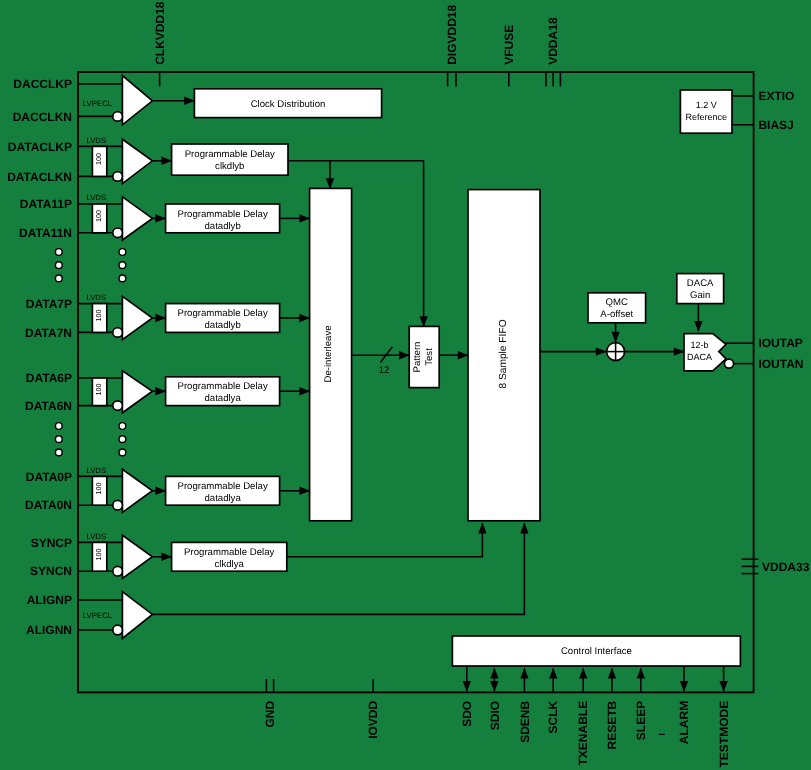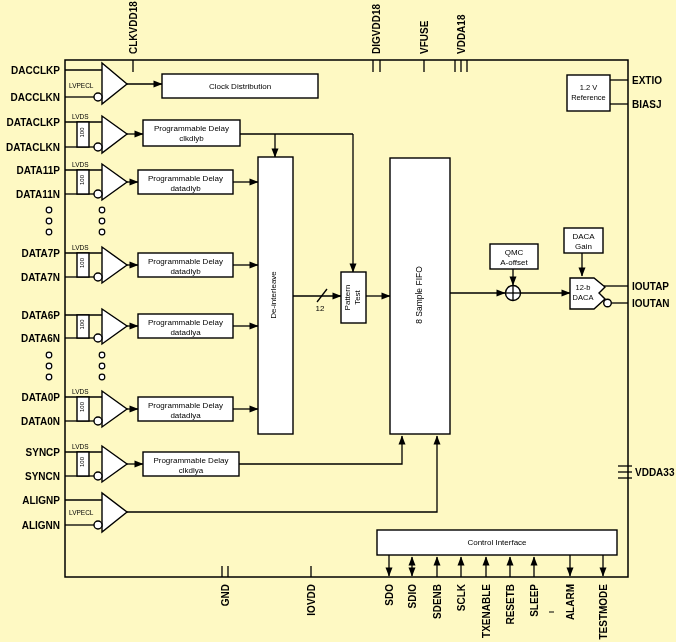--- a/index.html
+++ b/index.html
@@ -1,16 +1,16 @@
 <!DOCTYPE html>
 <html><head>
 <meta charset="utf-8">
 <style>
   html,body{margin:0;padding:0;background:#ffffff;}
-  .stage{width:676px;height:642px;position:relative;background:#fef9c3;overflow:hidden;}
+  .stage{width:676px;height:642px;position:relative;background:#15803d;overflow:hidden;}
   svg text{fill:#000;}
   .pin{font:bold 10px "Liberation Sans", sans-serif;}
   .blk{font:8px "Liberation Sans", sans-serif;}
   .blk9{font:8.5px "Liberation Sans", sans-serif;}
   .blk7{font:7.5px "Liberation Sans", sans-serif;}
   .tiny{font:6.5px "Liberation Sans", sans-serif;}
   .t100{font:6px "Liberation Sans", sans-serif;}
   .w{stroke:#000;stroke-width:1.3;fill:none;}
   .bx{stroke:#000;stroke-width:1.4;fill:#fff;}
   .brd{stroke:#000;stroke-width:1.5;fill:none;}

